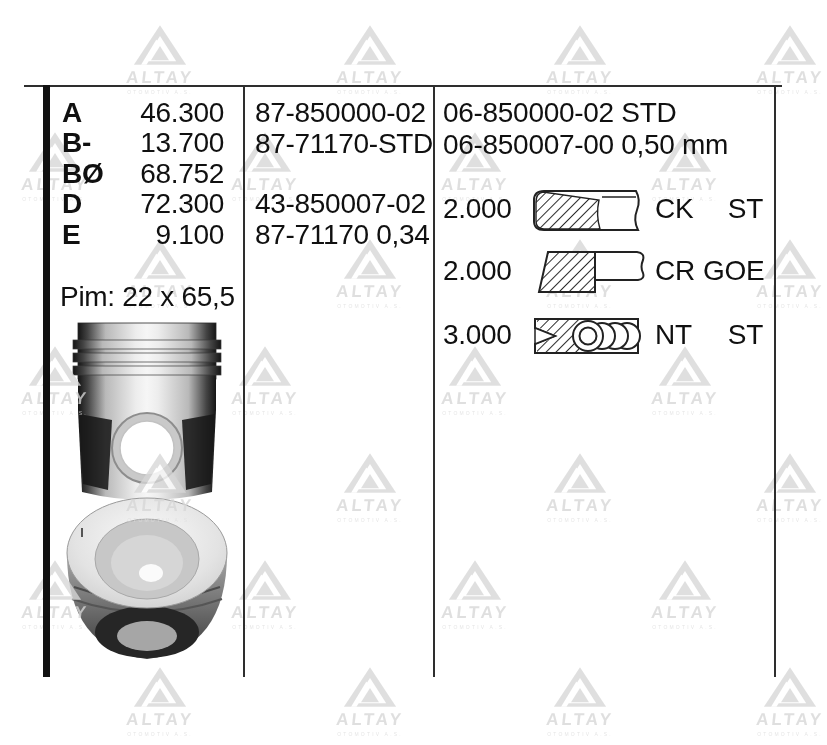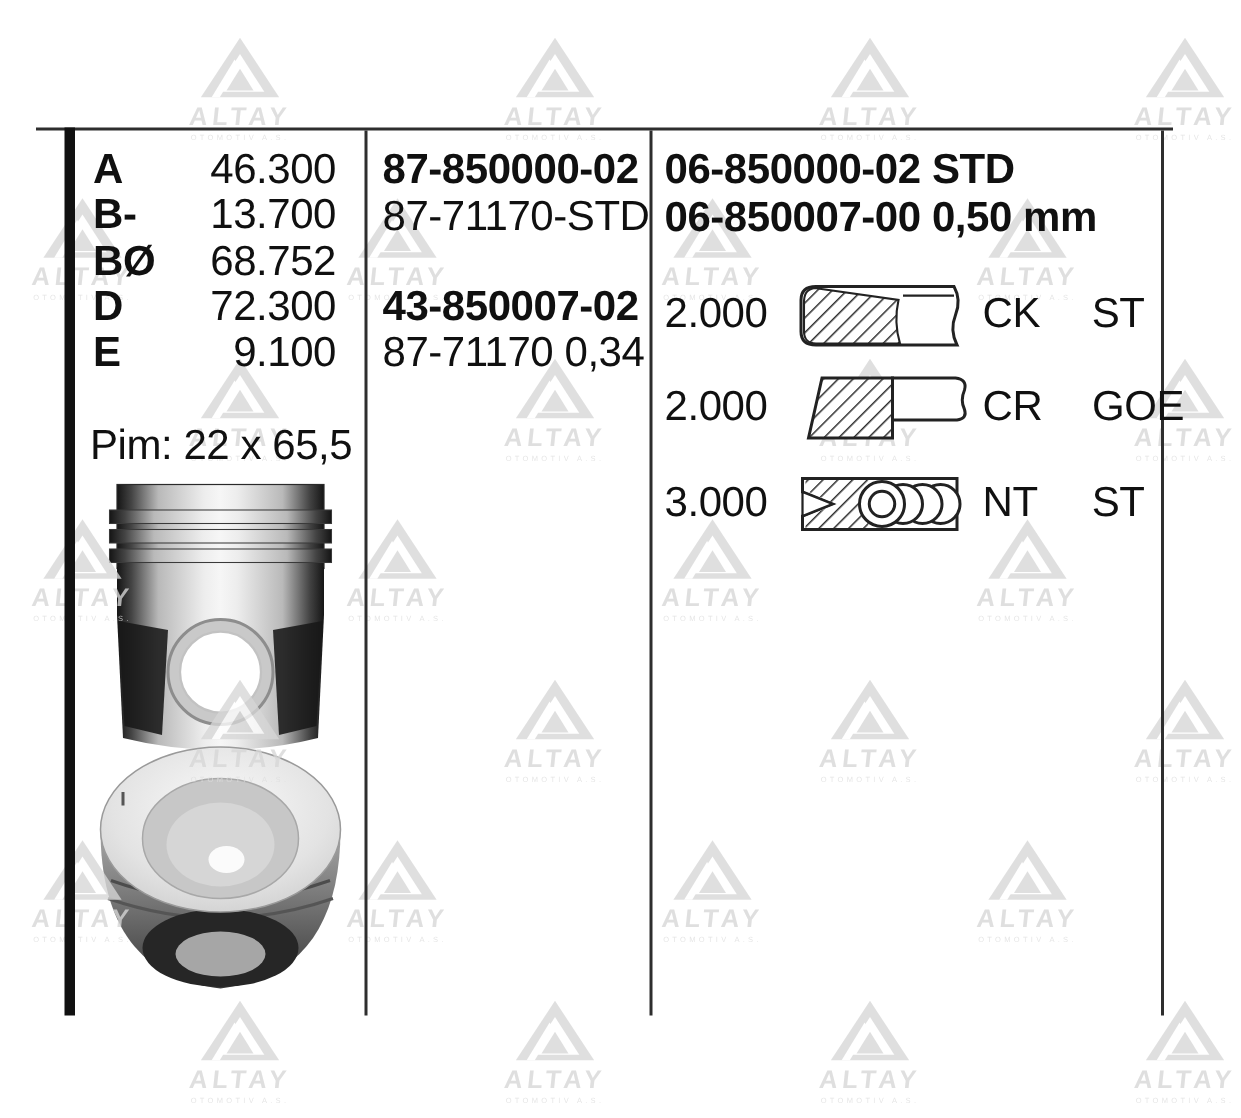--- a/index.html
+++ b/index.html
@@ -12,21 +12,21 @@
   .hline.top{left:24px;top:85px;width:758px;height:2px;}
   .thickbar{left:43px;top:85px;width:7px;height:592px;background:#111;}
   .vline{width:2px;top:87px;height:590px;}
   .vline.v1{left:243px;}
   .vline.v2{left:433px;}
   .vline.v3{left:774px;}
 
   
   .t{position:absolute;font-size:28px;line-height:32px;color:#101010;
      letter-spacing:-0.3px;white-space:nowrap;z-index:3;}
-  .b{font-weight:700;}
+  .b{font-weight:400;}
   .dim-label{left:62px;font-weight:700;}
   .dim-value{left:87px;width:137px;text-align:right;}
 
   
   .wm-layer{position:absolute;inset:0;z-index:2;opacity:.78;pointer-events:none;}
   .wm{position:absolute;width:96px;text-align:center;color:#d7d7d7;}
   .wm svg{display:block;margin:0 auto;}
   .wm-brand{font-size:17px;font-weight:700;letter-spacing:3px;margin-top:2px;
             transform:skewX(-6deg);}
   .wm-sub{font-size:5px;letter-spacing:2.2px;margin-top:1px;color:#dedede;}
@@ -417,21 +417,21 @@
     <span class="t" style="left:655px;top:193px">CK</span>
     <span class="t" style="left:703px;top:193px;width:60px;text-align:right">ST</span>
 
     <span class="t" style="left:443px;top:255px">2.000</span>
     <svg class="ring-icon" style="left:531px;top:250px" width="118" height="44" viewBox="0 0 118 44">
       <path d="M64,2 H106 Q114,3 112,10 Q109,17 112,23 Q114,29 107,30 H64 Z" fill="#fff" stroke="#222" stroke-width="2"></path>
       <polygon points="17,2 64,2 64,42 8,42" fill="#fff"></polygon>
       <polygon points="17,2 64,2 64,42 8,42" fill="url(#hatch)" stroke="#222" stroke-width="2"></polygon>
     </svg>
     <span class="t" style="left:655px;top:255px">CR</span>
-    <span class="t" style="left:728px;top:255px;width:60px;text-align:center">GOE</span>
+    <span class="t" style="left:703px;top:255px;width:60px;text-align:center">GOE</span>
 
     <span class="t" style="left:443px;top:319px">3.000</span>
     <svg class="ring-icon" style="left:531px;top:317px" width="112" height="38" viewBox="0 0 112 38">
       <path d="M4,2 H107 V36 H4 L4,27 L24,19 L4,11 Z" fill="#fff" stroke="#222" stroke-width="2"></path>
       <path d="M6,3 H48 V35 H6 L6,28 L26,19 L6,10 Z" fill="url(#hatch)"></path>
       <polygon points="4,11 24,19 4,27" fill="#fff" stroke="#222" stroke-width="1.5"></polygon>
       <circle cx="96" cy="19" r="13" fill="#fff" stroke="#222" stroke-width="2"></circle>
       <circle cx="84" cy="19" r="13" fill="#fff" stroke="#222" stroke-width="2"></circle>
       <circle cx="71" cy="19" r="13" fill="#fff" stroke="#222" stroke-width="2"></circle>
       <circle cx="57" cy="19" r="15" fill="#fff" stroke="#222" stroke-width="2"></circle>

